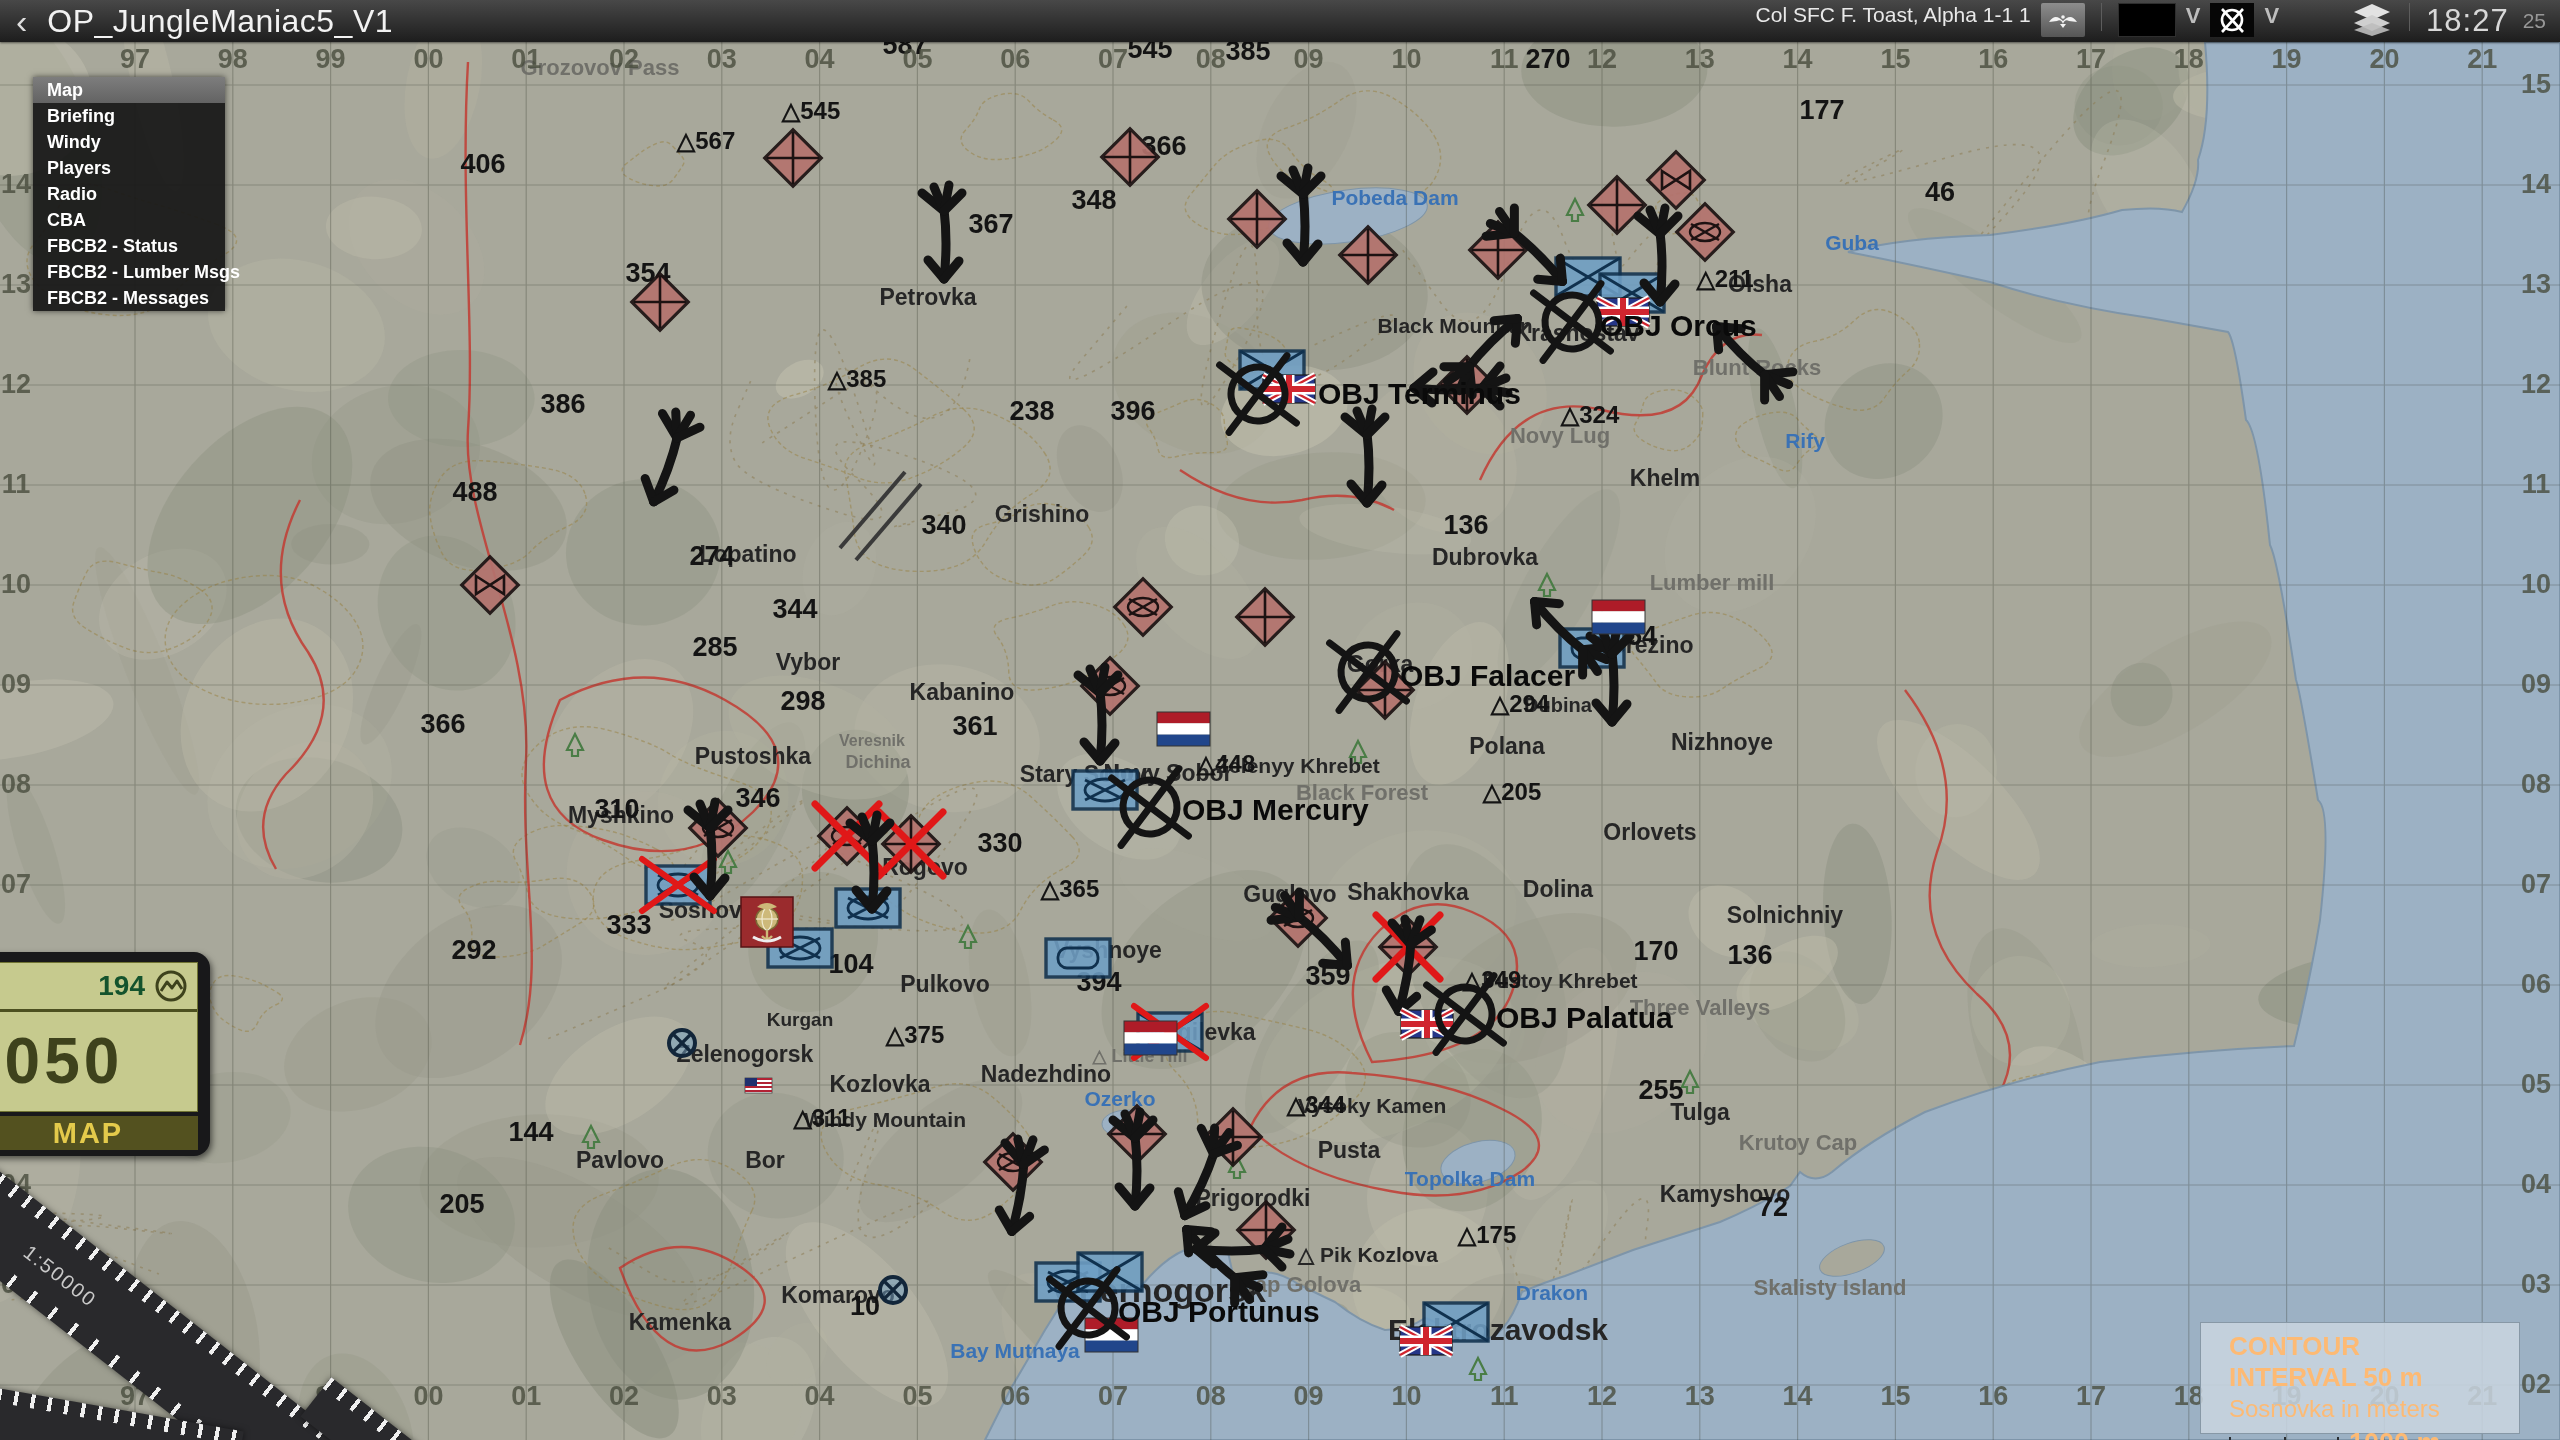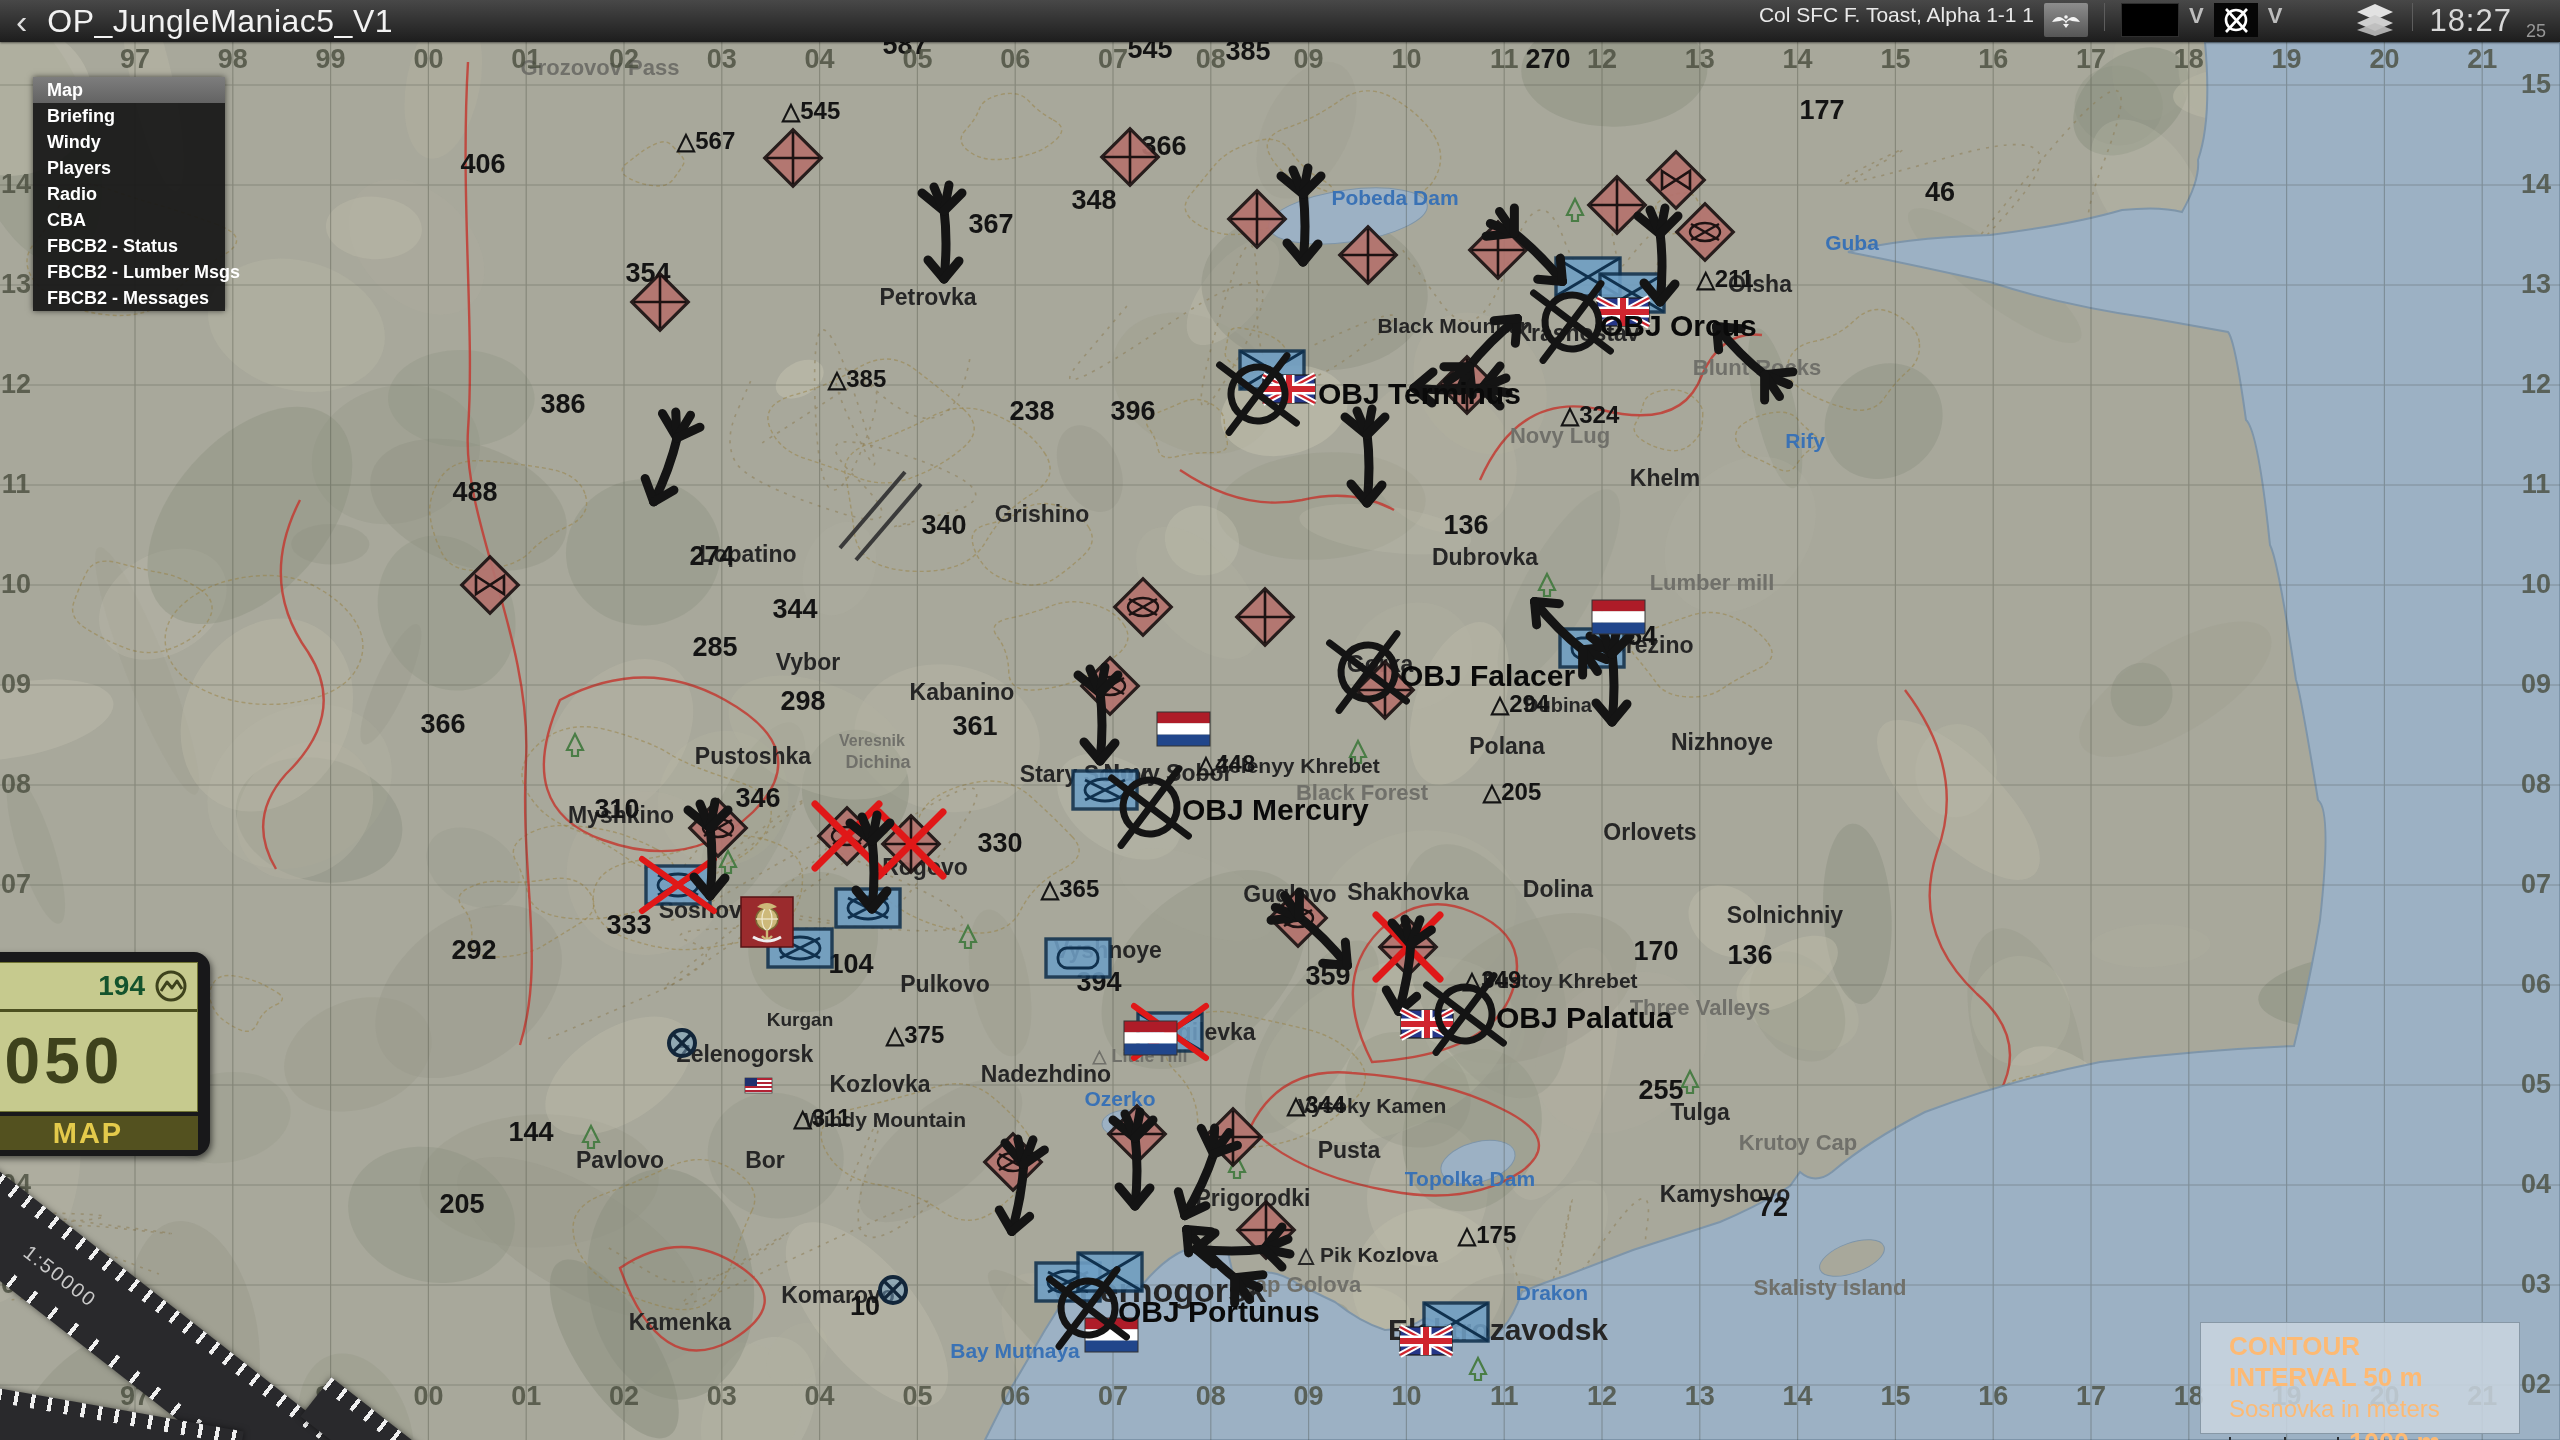--- a/index.html
+++ b/index.html
@@ -19,21 +19,21 @@
   #topbar-right{margin-left:auto;display:flex;align-items:flex-start;gap:10px;padding-right:14px;}
   #player-name{color:#e9e9e9;font-size:21px;white-space:nowrap;}
   .rank-box{width:44px;height:34px;border-radius:2px;background:linear-gradient(#8d8d8d,#565656);
             display:flex;align-items:center;justify-content:center;cursor:pointer;}
   .bar-divider{width:1px;height:28px;background:#5d5d5d;margin:0 6px;}
   .swatch{width:56px;height:32px;background:#000;border:1px solid #2e2e2e;cursor:pointer;}
   .chev{color:#bdbdbd;font-size:22px;font-weight:bold;cursor:pointer;}
   .icon-box{width:44px;height:34px;background:#060606;display:flex;align-items:center;justify-content:center;cursor:pointer;}
   .spacer60{width:52px;}
   #clock{color:#d8d8d8;font-size:31px;letter-spacing:1px;}
-  #clock-sec{color:#979797;font-size:18px;margin-left:4px;position:relative;top:18px;}
+  #clock-sec{color:#979797;font-size:21px;margin-left:4px;position:relative;top:6px;}
 
   
   #menu{position:absolute;left:33px;top:77px;width:192px;z-index:30;
         background:rgba(22,22,22,.92);box-shadow:0 0 6px rgba(0,0,0,.6);}
   .menu-item{height:26px;line-height:26px;padding-left:14px;color:#fff;font-size:18px;
              font-weight:bold;cursor:pointer;white-space:nowrap;}
   .menu-item.selected{background:linear-gradient(#7d7d7d,#636363);}
 
   
   #gps{position:absolute;left:-38px;top:952px;width:248px;height:204px;z-index:32;

